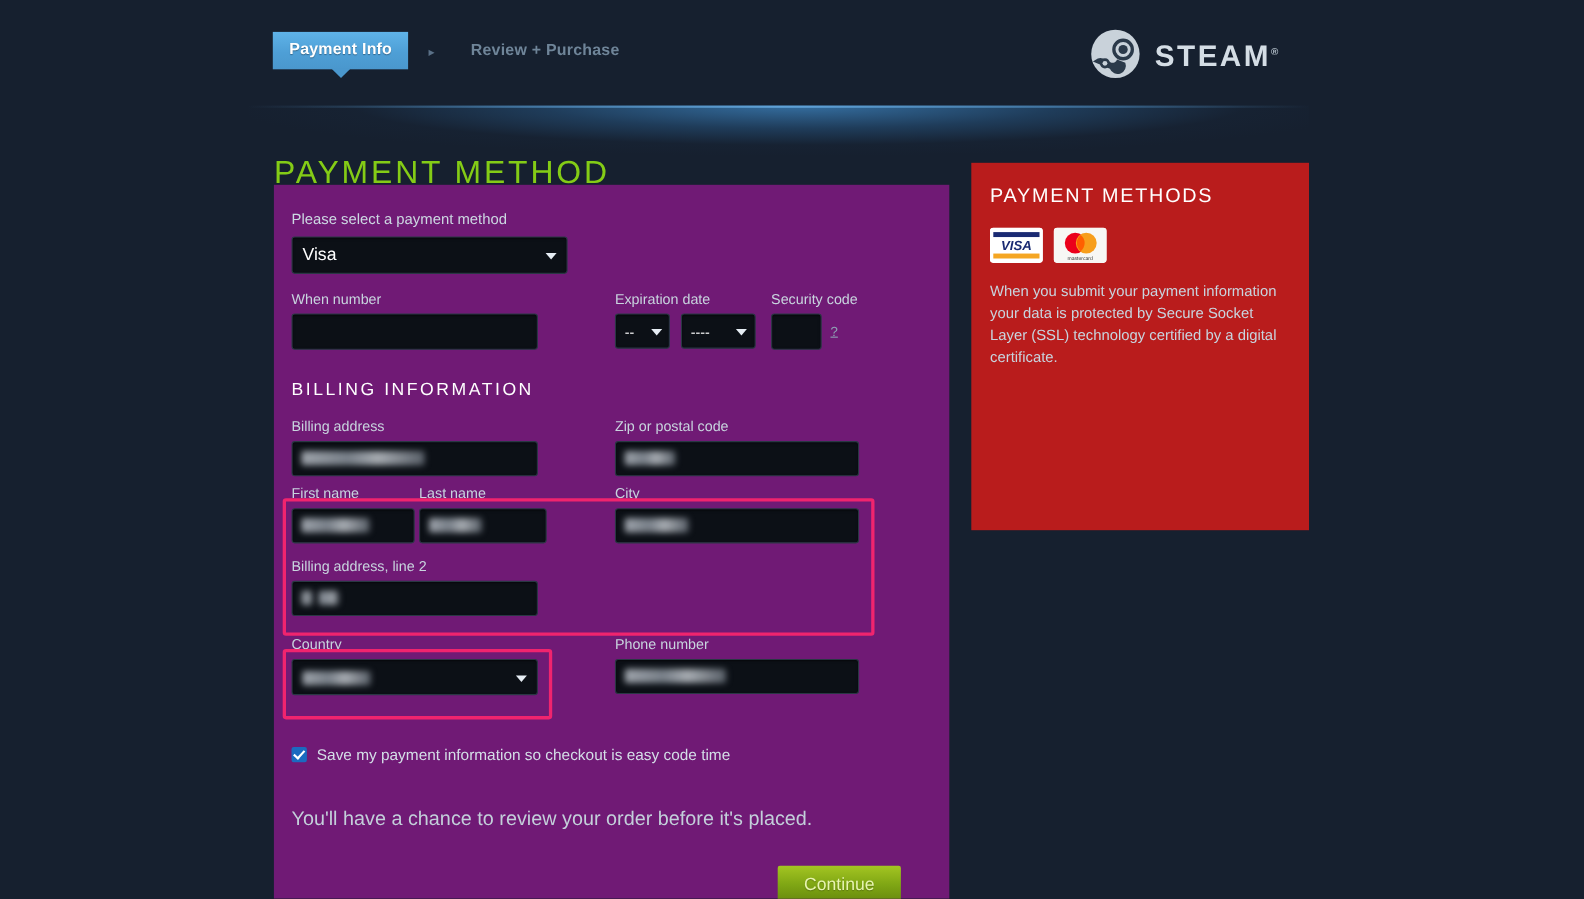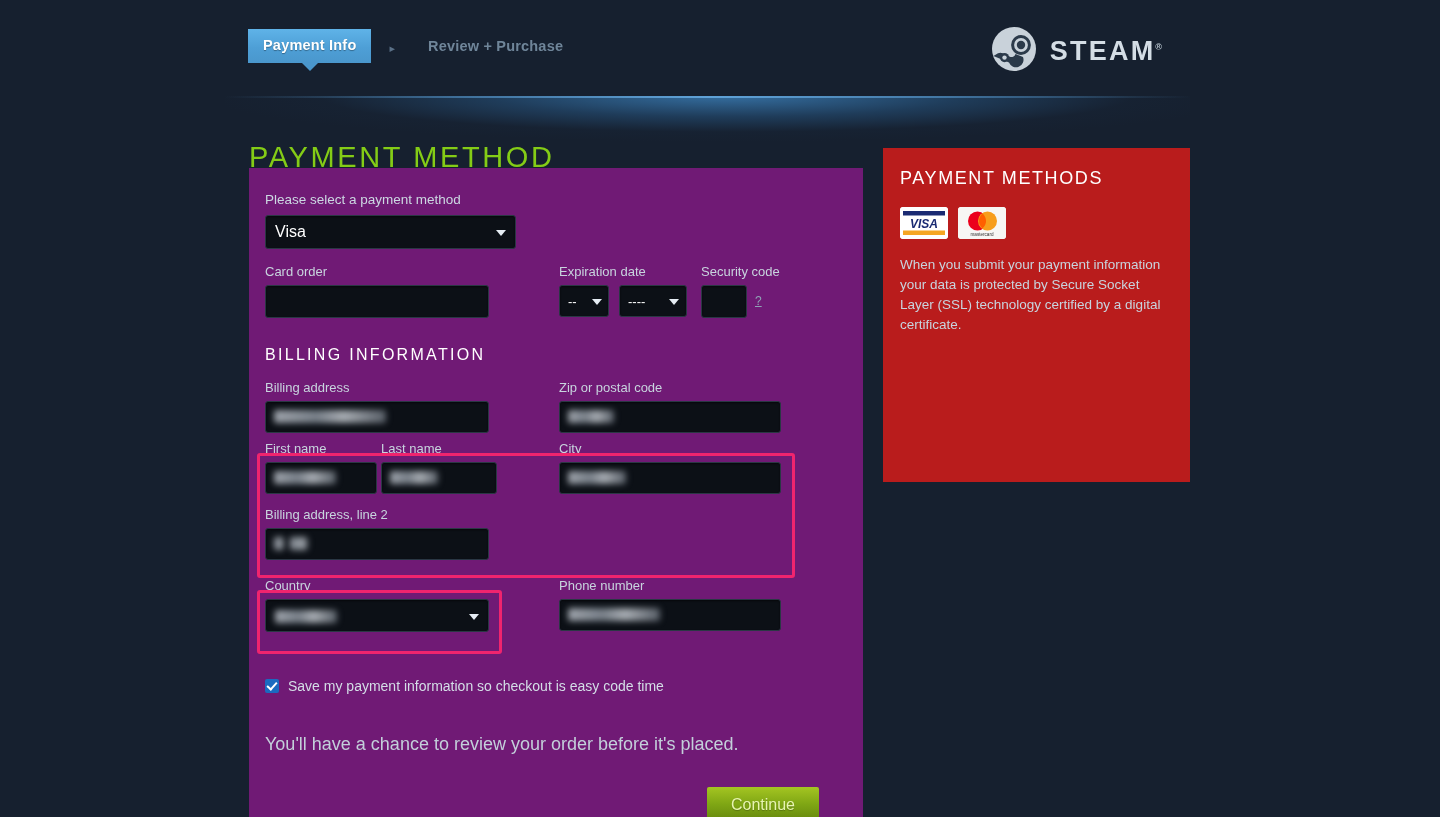--- a/index.html
+++ b/index.html
@@ -348,21 +348,21 @@
   <div class="form-panel">
 
     <label class="lead-label">Please select a payment method</label>
     <div class="sel sel-payment">
       <span>Visa</span>
       <span class="caret"></span>
     </div>
 
     <div class="row" style="margin-top:15px;">
       <div style="width:224px;">
-        <label class="field-label">Card order</label>
+        <label class="field-label">When number</label>
         <input class="inp" style="height: 33px;" placeholder="">
       </div>
 
       <div style="width:70px;"></div>
 
       <div>
         <label class="field-label">Expiration date</label>
         <div style="display:flex; gap:10px;">
           <div class="sel" style="width:50px; padding:0 20px 0 8px;">
             <span style="font-size:13px;">--</span>

